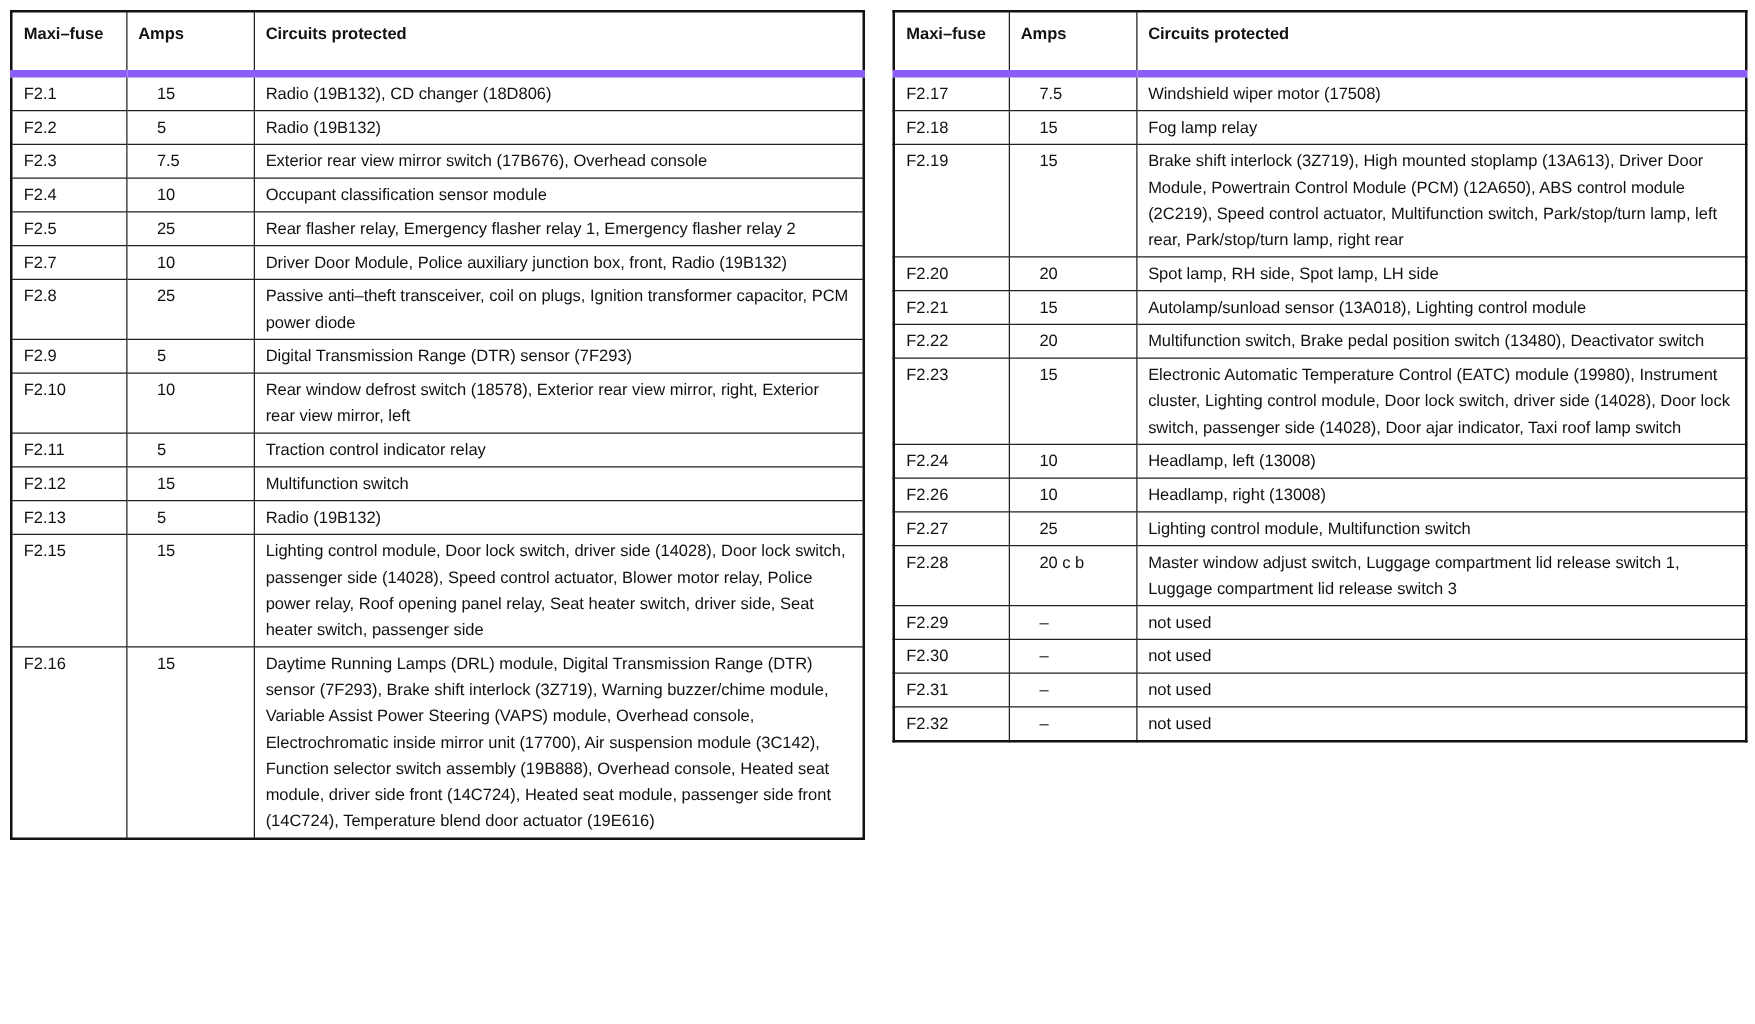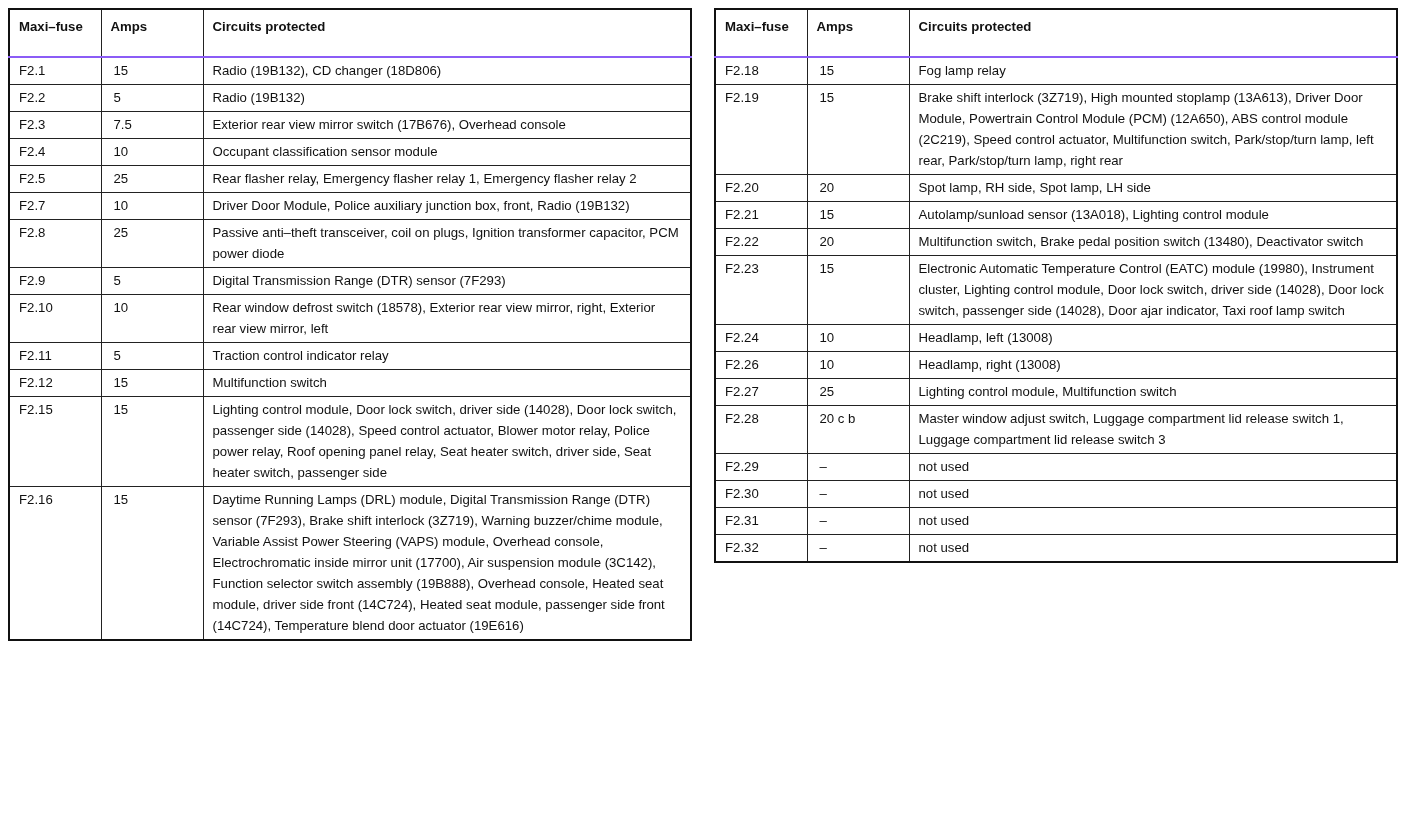--- a/index.html
+++ b/index.html
@@ -2,22 +2,22 @@
 <html><head>
 <meta charset="utf-8">
 <style>
   html, body { margin: 0; padding: 0; background: #ffffff; }
   body { width: 1404px; height: 819px; position: relative; overflow: hidden;
          font-family: "Liberation Sans", sans-serif; color: #111; }
   table.fuse { position: absolute; border-collapse: collapse; border: 2.5px solid #111;
                font-size: 13.2px; line-height: 21px; table-layout: fixed; }
   table.fuse td, table.fuse th { border: 1.5px solid #222; vertical-align: top; text-align: left;
                padding: 2px 8px 3px 9px; }
-  table.fuse th { font-weight: bold; height: 37px; padding-top: 6px; border-bottom: 2px solid #8b5cf6; }
-  table.fuse td.amps { padding-left: 12px; }
+  table.fuse th { font-weight: bold; height: 37px; padding-top: 6px; border-bottom: 6px solid #8b5cf6; }
+  table.fuse td.amps { padding-left: 24px; }
   #tbl-left { left: 8px; top: 8px; width: 684px; }
   #tbl-right { left: 714px; top: 8px; width: 684px; }
   col.c1 { width: 92px; } col.c2 { width: 102px; } col.c3 { width: auto; }
 </style>
 </head>
 <body>
 
 <table class="fuse" id="tbl-left">
   <colgroup>
       <col class="c1">
@@ -81,20 +81,25 @@
         <td>F2.11</td>
         <td class="amps">5</td>
         <td>Traction control indicator relay</td>
       </tr>
       <tr>
         <td>F2.12</td>
         <td class="amps">15</td>
         <td>Multifunction switch</td>
       </tr>
       <tr>
+        <td>F2.13</td>
+        <td class="amps">5</td>
+        <td>Radio (19B132)</td>
+      </tr>
+      <tr>
         <td>F2.15</td>
         <td class="amps">15</td>
         <td>Lighting control module, Door lock switch, driver side (14028), Door lock switch, passenger side (14028), Speed control actuator, Blower motor relay, Police power relay, Roof opening panel relay, Seat heater switch, driver side, Seat heater switch, passenger side</td>
       </tr>
       <tr>
         <td>F2.16</td>
         <td class="amps">15</td>
         <td>Daytime Running Lamps (DRL) module, Digital Transmission Range (DTR) sensor (7F293), Brake shift interlock (3Z719), Warning buzzer/chime module, Variable Assist Power Steering (VAPS) module, Overhead console, Electrochromatic inside mirror unit (17700), Air suspension module (3C142), Function selector switch assembly (19B888), Overhead console, Heated seat module, driver side front (14C724), Heated seat module, passenger side front (14C724), Temperature blend door actuator (19E616)</td>
       </tr>
     </tbody>
@@ -108,20 +113,25 @@
     </colgroup>
   <thead>
     <tr>
       <th>Maxi–fuse</th>
       <th>Amps</th>
       <th>Circuits protected</th>
     </tr>
   </thead>
   <tbody id="right-body">
       <tr>
+        <td>F2.17</td>
+        <td class="amps">7.5</td>
+        <td>Windshield wiper motor (17508)</td>
+      </tr>
+      <tr>
         <td>F2.18</td>
         <td class="amps">15</td>
         <td>Fog lamp relay</td>
       </tr>
       <tr>
         <td>F2.19</td>
         <td class="amps">15</td>
         <td>Brake shift interlock (3Z719), High mounted stoplamp (13A613), Driver Door Module, Powertrain Control Module (PCM) (12A650), ABS control module (2C219), Speed control actuator, Multifunction switch, Park/stop/turn lamp, left rear, Park/stop/turn lamp, right rear</td>
       </tr>
       <tr>

